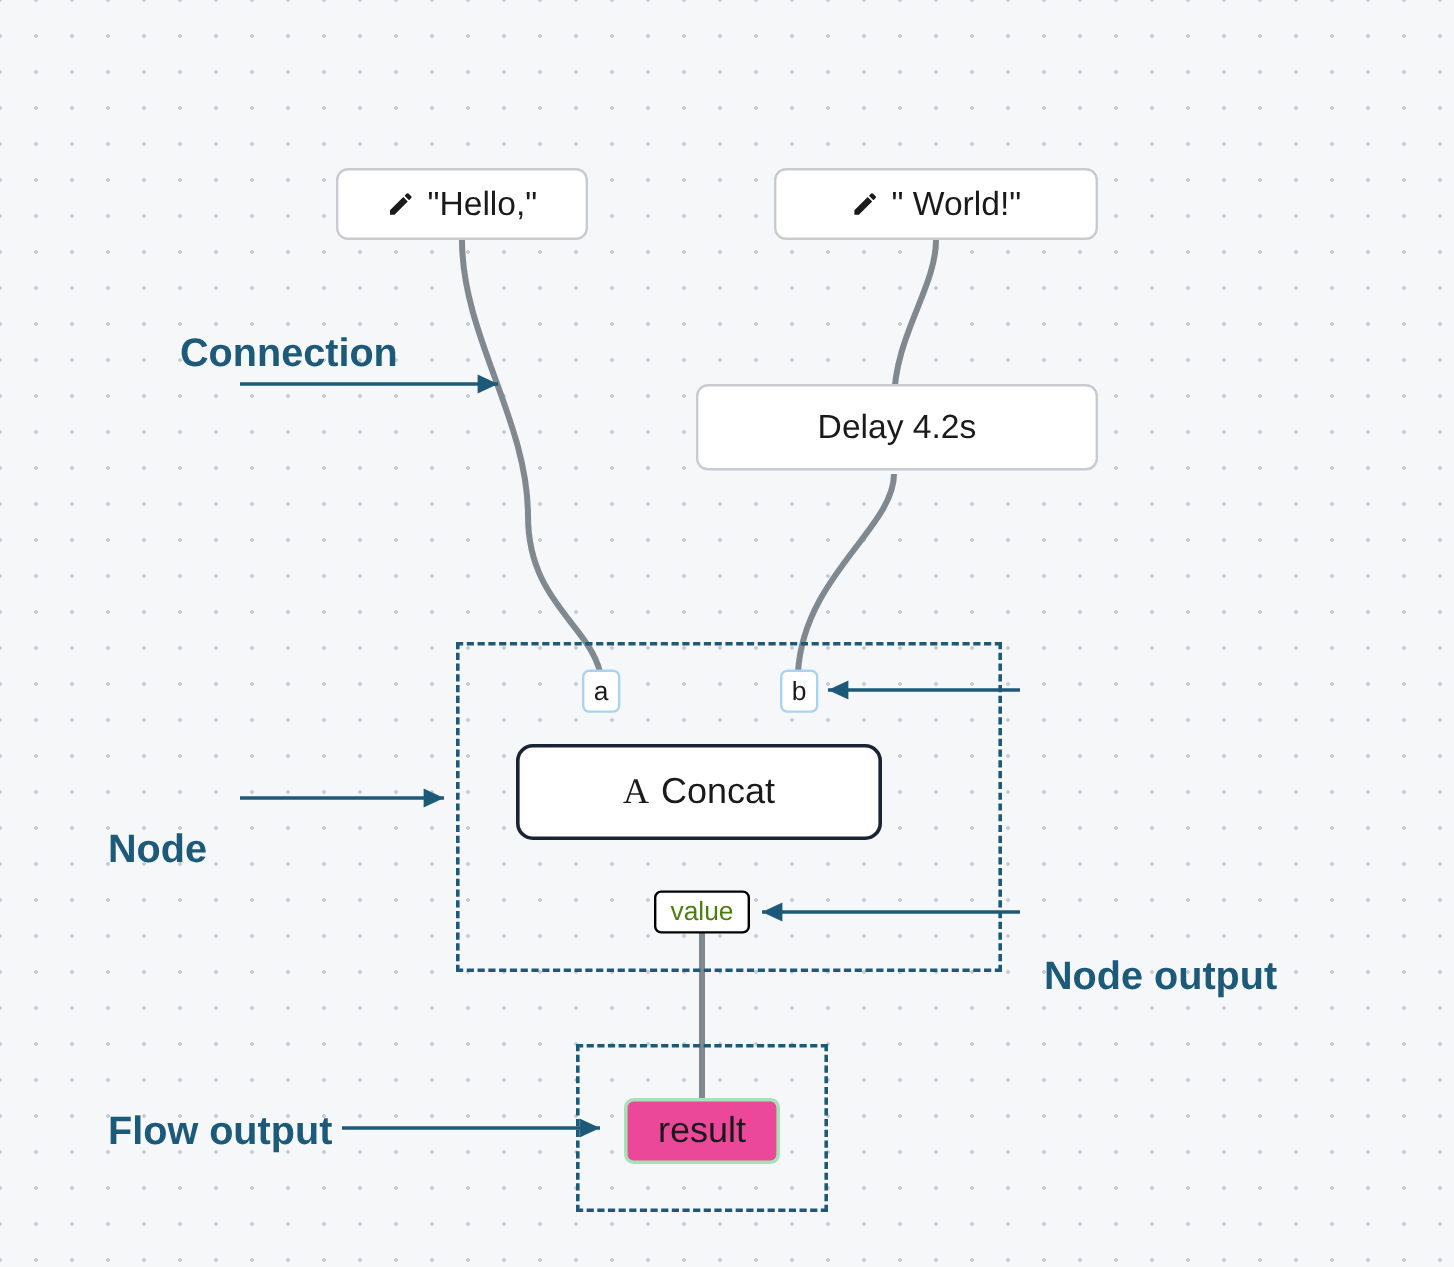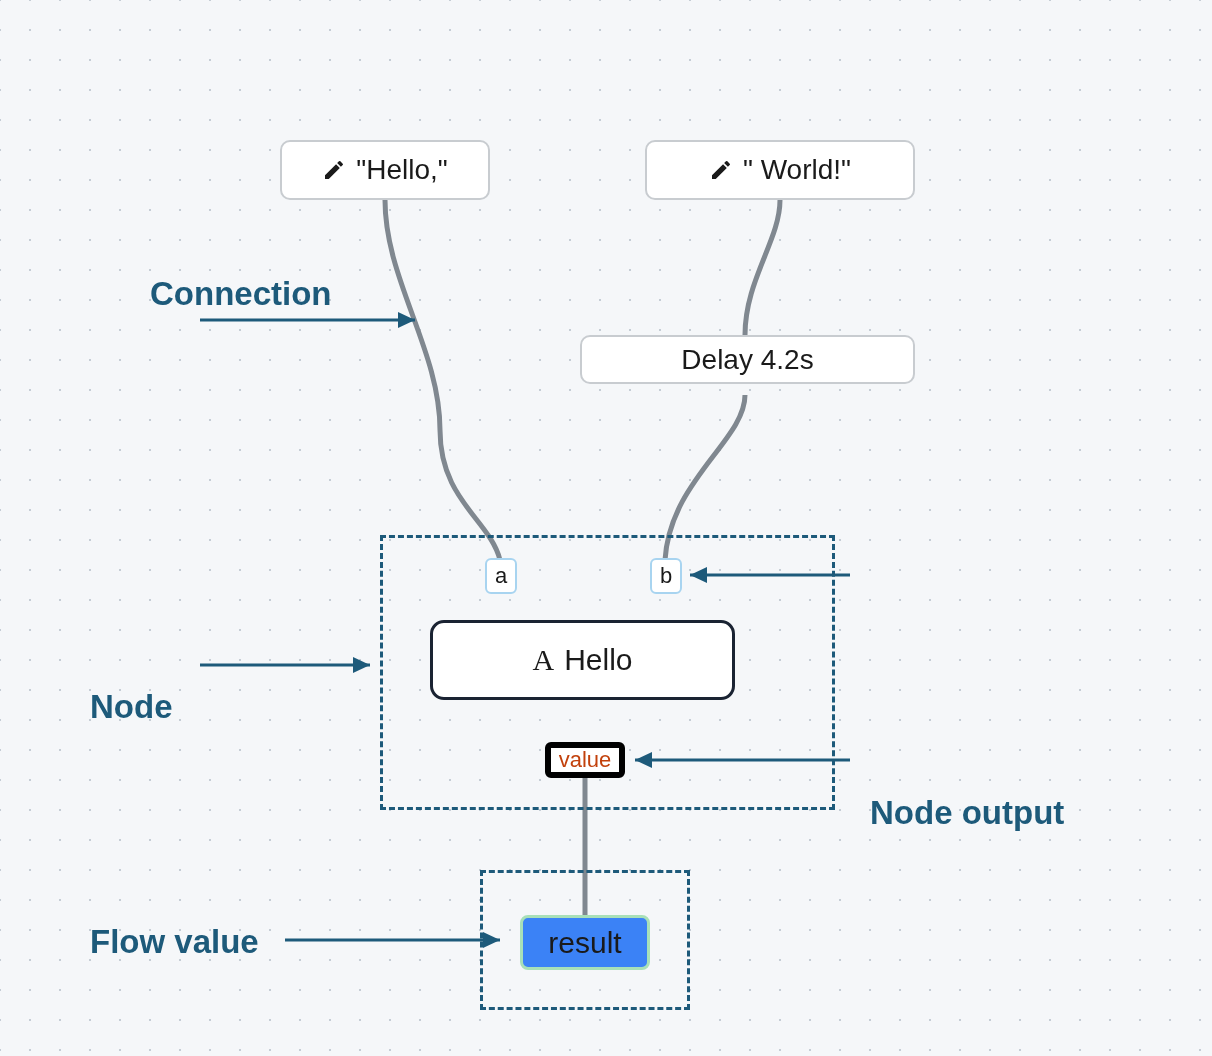--- a/index.html
+++ b/index.html
@@ -53,26 +53,26 @@
       display: flex;
       align-items: center;
       justify-content: center;
       padding: 2px 10px;
     }
     .port-input {
       border: 2px solid #a8d4f0;
       color: #1a1a1a;
     }
     .port-output {
-      border: 6px solid #000000;
-      color: #c2410c;
+      border: 2px solid #000000;
+      color: #4d7c0f;
     }
     .result-box {
       position: absolute;
-      background: #3b82f6;
+      background: #ec4899;
       border: 3px solid #a8e0b8;
       border-radius: 8px;
       font-size: 30px;
       font-weight: 400;
       color: #1a1a1a;
       display: flex;
       align-items: center;
       justify-content: center;
       padding: 8px 20px;
     }
@@ -156,27 +156,27 @@
 
   <div class="node-box" style="left:645px; top:140px; width:270px; height:60px;">
     <span class="pencil-icon">
       <svg viewBox="0 0 24 24" fill="#1a1a1a">
           <path d="M3 17.25V21h3.75L17.81 9.94l-3.75-3.75L3 17.25zM20.71 7.04a1 1 0 0 0 0-1.41l-2.34-2.34a1 1 0 0 0-1.41 0l-1.83 1.83 3.75 3.75 1.83-1.83z"></path>
         </svg>
     </span>
     <span>" World!"</span>
   </div>
 
-  <div class="node-box" style="left:580px; top:335px; width:335px; height:49px;">
+  <div class="node-box" style="left:580px; top:320px; width:335px; height:72px;">
     <span>Delay 4.2s</span>
   </div>
 
   <div class="node-box node-main" style="left:430px; top:620px; width:305px; height:80px;">
     <span class="font-icon">A</span>
-    <span>Hello</span>
+    <span>Concat</span>
   </div>
 
   <div class="port port-input" style="left:485px; top:558px; width:32px; height:36px;">
     <span>a</span>
   </div>
 
   <div class="port port-input" style="left:650px; top:558px; width:32px; height:36px;">
     <span>b</span>
   </div>
 
@@ -184,15 +184,15 @@
     <span>value</span>
   </div>
 
   <div class="result-box" style="left:520px; top:915px; width:130px; height:55px;">
     <span>result</span>
   </div>
 
   <div class="label" style="left:150px; top:275px;">Connection</div>
   <div class="label" style="left:90px; top:648px;margin-top:40px;">Node</div>
   <div class="label" style="left:870px; top:784px;margin-top:10px;">Node output</div>
-  <div class="label" style="left:90px; top:923px;">Flow value</div>
+  <div class="label" style="left:90px; top:923px;">Flow output</div>
 
 </div>
 
 </body></html>

